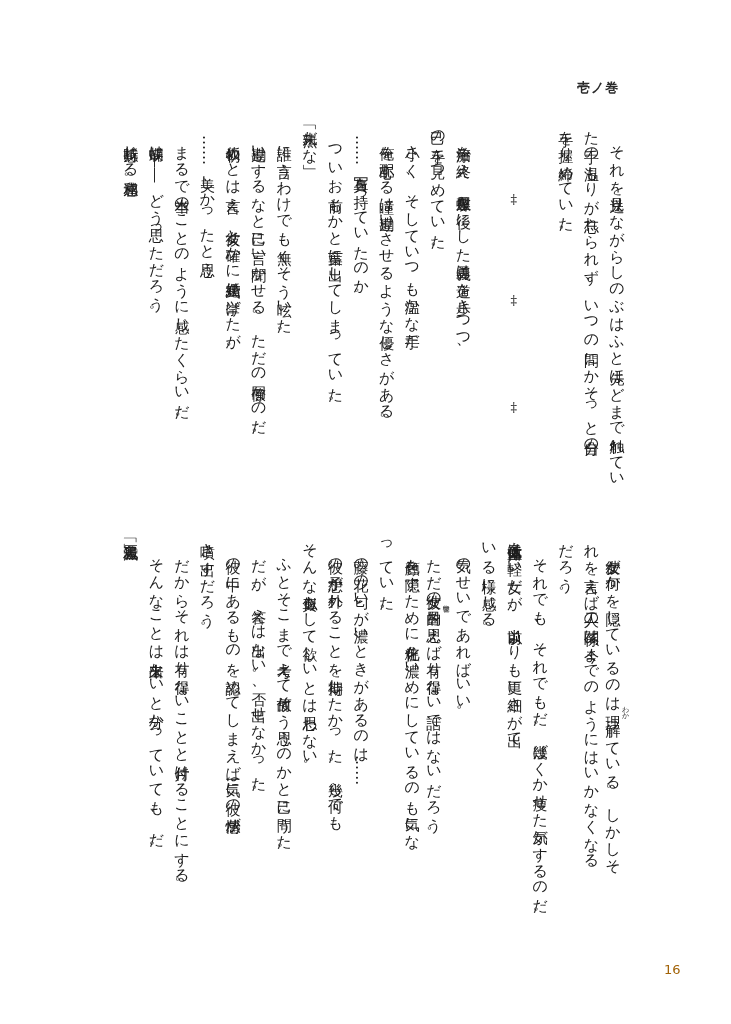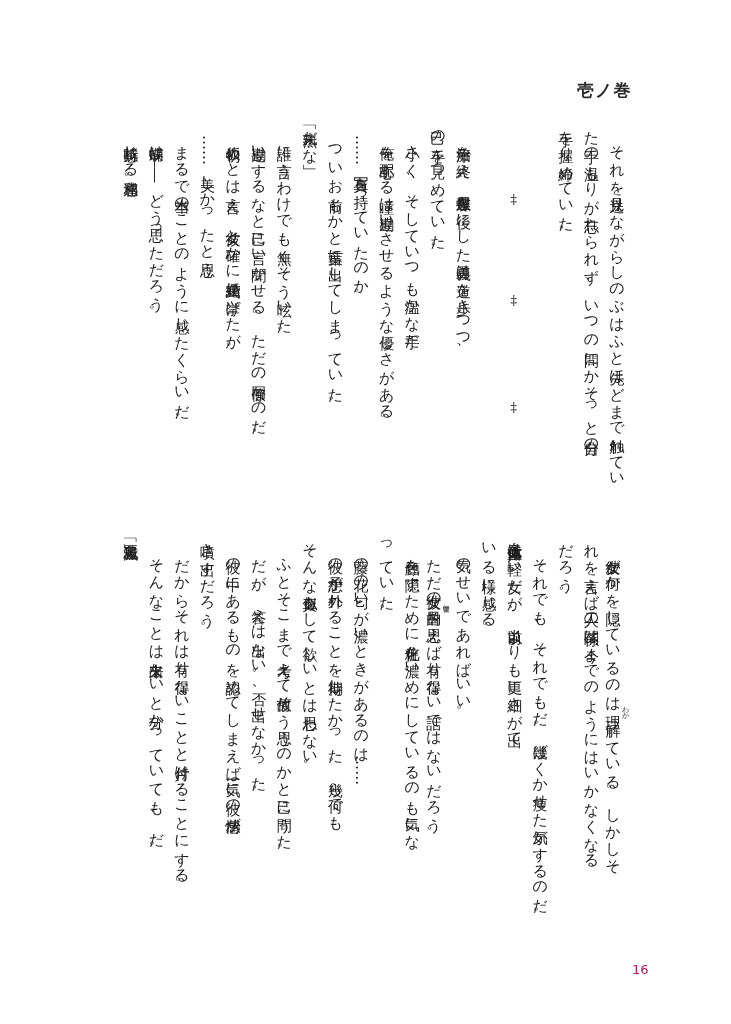--- a/index.html
+++ b/index.html
@@ -9,21 +9,21 @@
       background: #ffffff;
       position: relative;
       overflow: hidden;
       font-family: "DejaVu Serif", "Liberation Serif", serif;
       color: #1c1c1c;
     }
     .chapter-title {
       position: absolute;
       left: 577px;
       top: 79px;
-      font-size: 17px;
+      font-size: 13px;
       letter-spacing: 1px;
       font-weight: bold;
       color: #2a2a2a;
       white-space: nowrap;
     }
     .block {
       position: absolute;
       right: 102px;
       height: 400px;
       display: flex;
@@ -56,25 +56,25 @@
       width: 25.6px;
       height: 15px;
       writing-mode: horizontal-tb;
       text-align: center;
       font-size: 13px;
       line-height: 15px;
       color: #333;
     }
     .page-number {
       position: absolute;
-      left: 632px;
+      left: 664px;
       top: 962px;
       font-family: "DejaVu Sans", "Liberation Sans", sans-serif;
       font-size: 13px;
-      color: #be185d;
+      color: #a16207;
     }
   </style>
 </head>
 <body>
 
 <div class="chapter-title">壱ノ巻</div>
 
 <div class="block top">
   <div class="col ind">それを見送りながらしのぶはふと先ほどまで触れてい</div>
   <div class="col">た手の温もりが忘れられず、いつの間にかそっと自分の</div>

